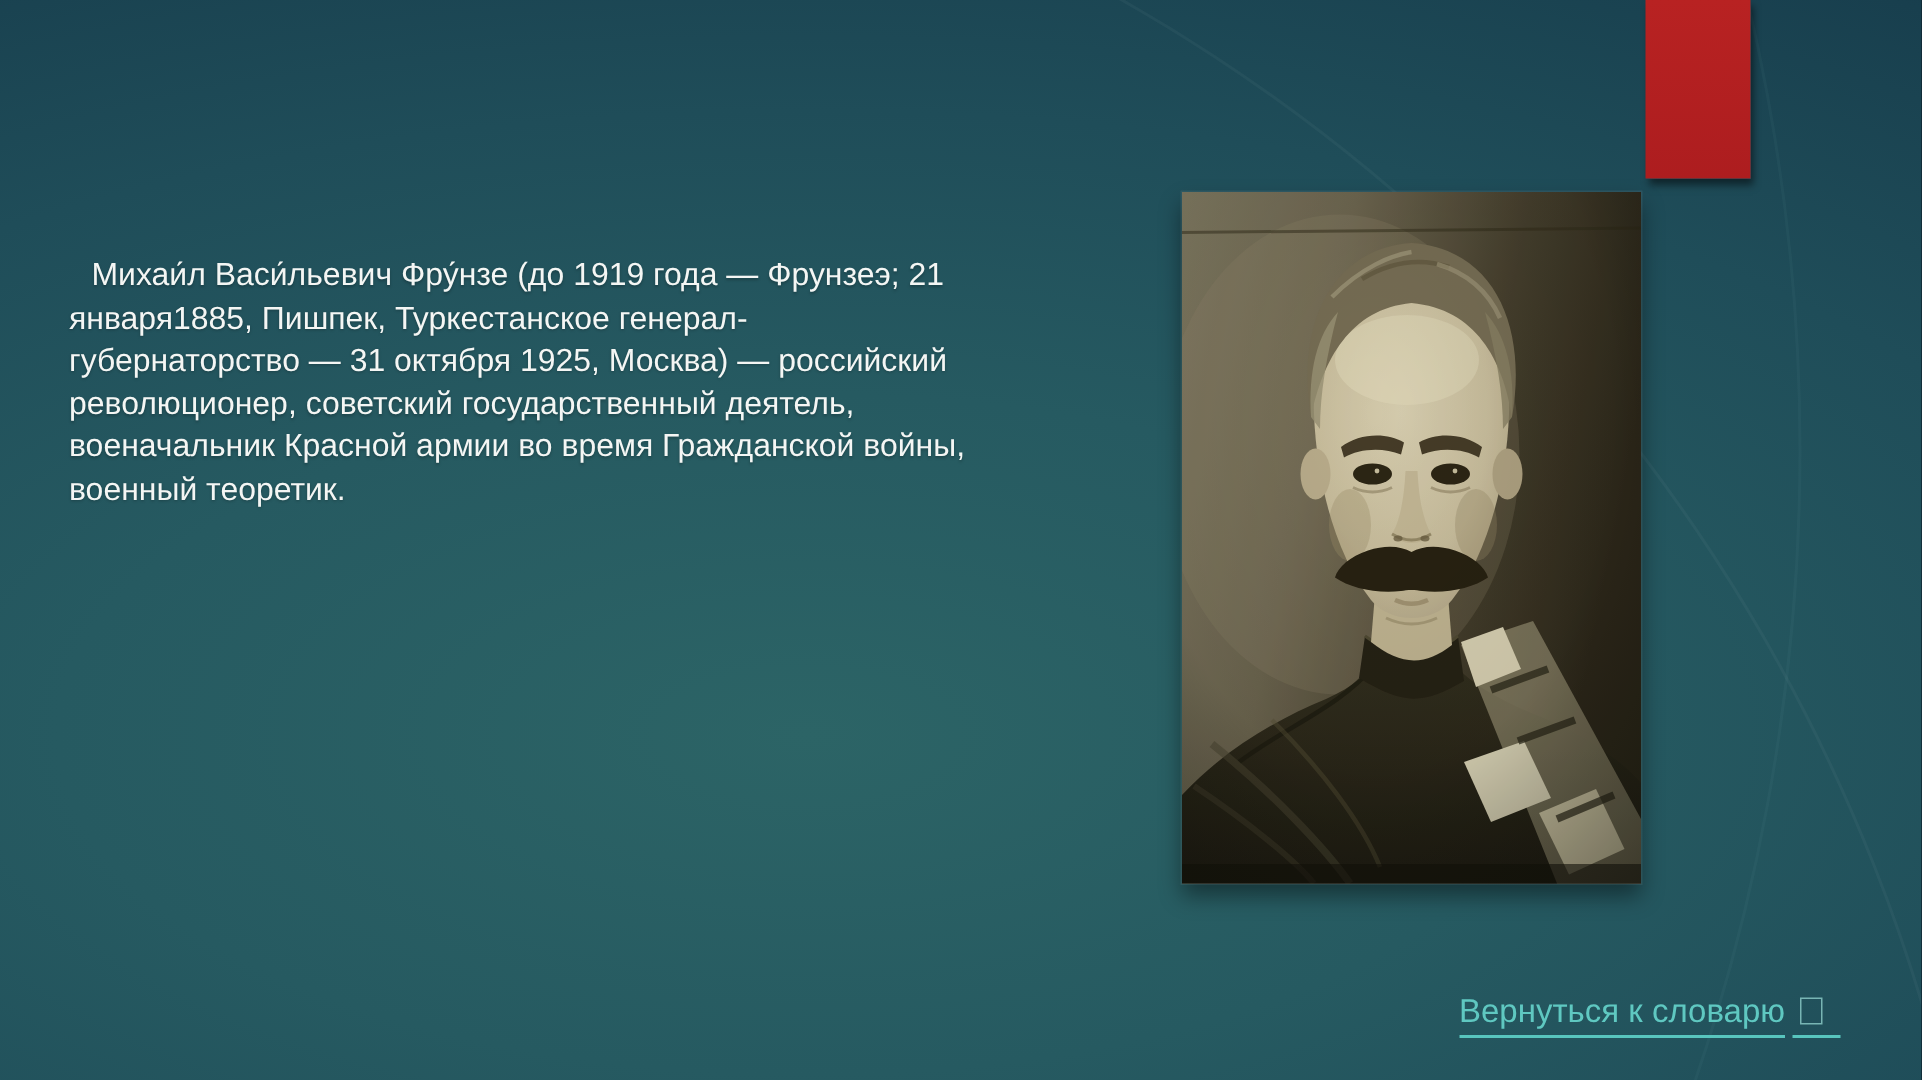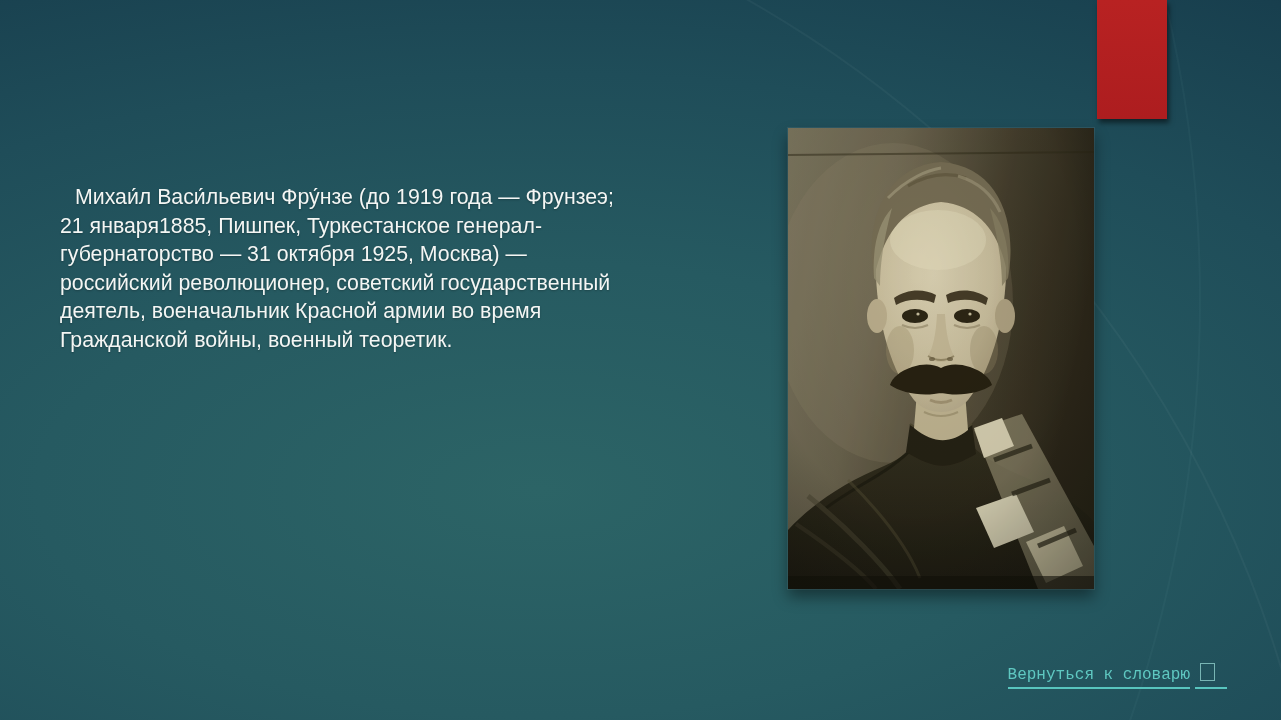--- a/index.html
+++ b/index.html
@@ -19,37 +19,36 @@
     background:linear-gradient(180deg,#b82222 0%, #ad1d1f 100%);
     box-shadow:2px 4px 5px rgba(0,0,0,0.5);
   }
 
   .body-text{
     position:absolute;left:46px;top:169px;width:606px;
     color:#f4f6f4;
     font-size:21.3px;line-height:28.6px;
     text-shadow:0 1px 2px rgba(0,0,0,0.25);
   }
-  .body-text p{margin:14px;text-indent:15px;}
+  .body-text p{margin:0;text-indent:15px;}
 
   .portrait{
     position:absolute;left:788px;top:128px;width:306px;height:461px;
     outline:1px solid rgba(255,255,255,0.07);
     box-shadow:0 8px 14px rgba(0,0,0,0.42);
     background:#3a3122;
   }
   .portrait svg{display:block;}
 
   .return-link{
     position:absolute;top:661px;right:54px;
     color:#5fc8c1;
-    font-size:16px;
+    font-size:22px;
     text-decoration:none;
     white-space:nowrap;
-    font-family:Liberation Mono, monospace;
   }
   .link-text{
     display:inline-block;
     border-bottom:2px solid #58c5be;
     padding-bottom:3px;
   }
   .link-tail{
     display:inline-block;
     border-bottom:2px solid #58c5be;
     padding:0 12px 3px 5px;

